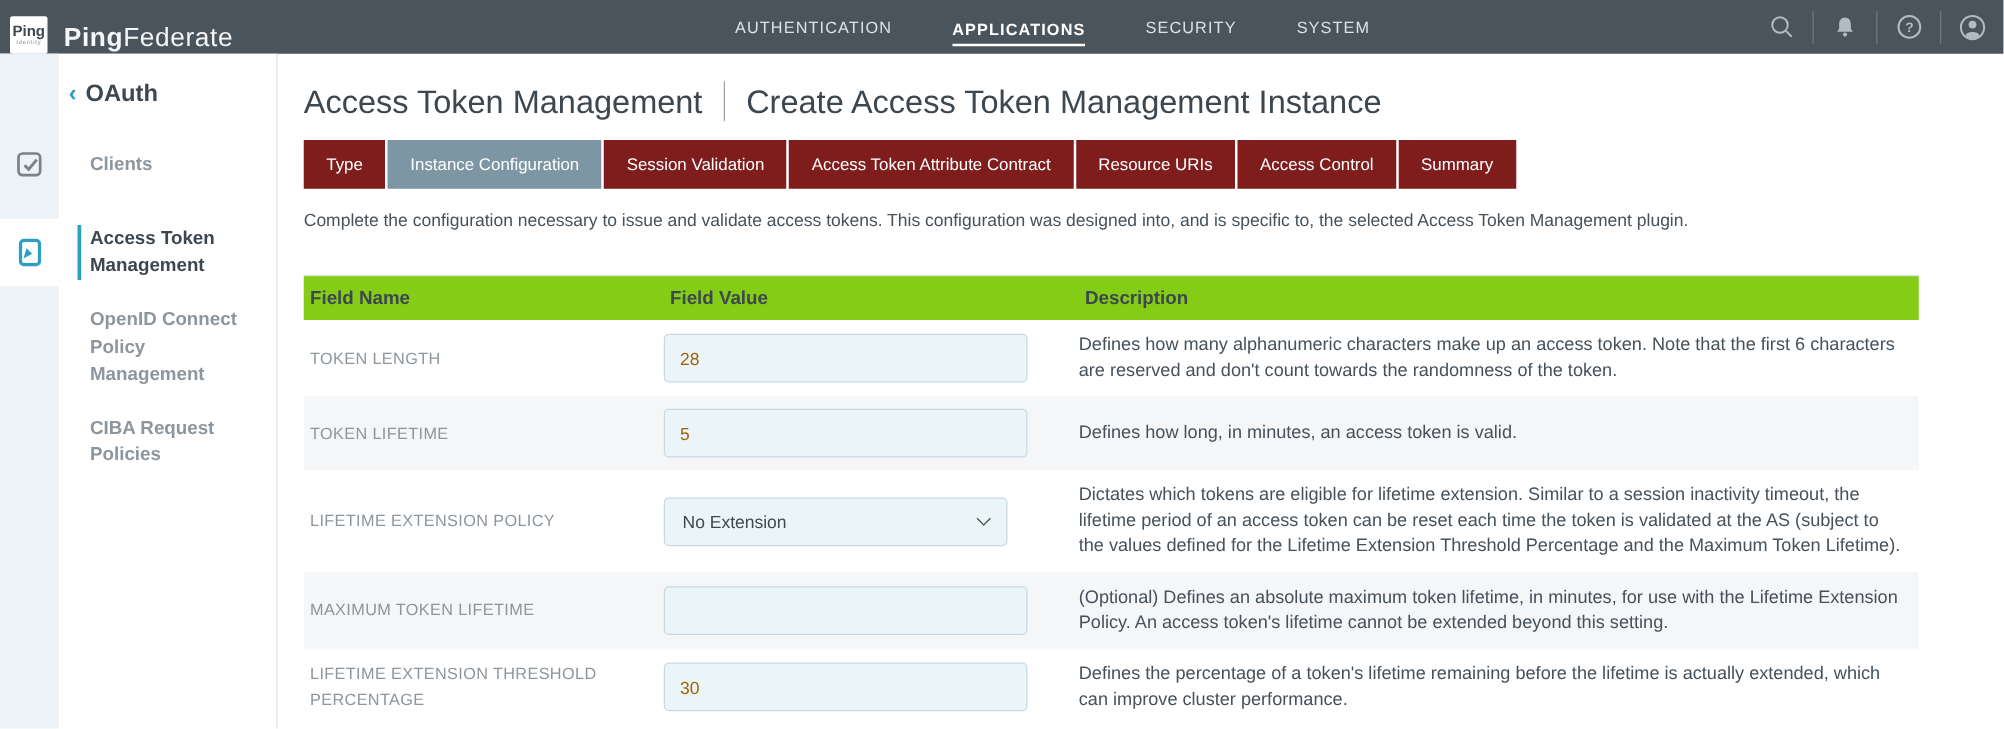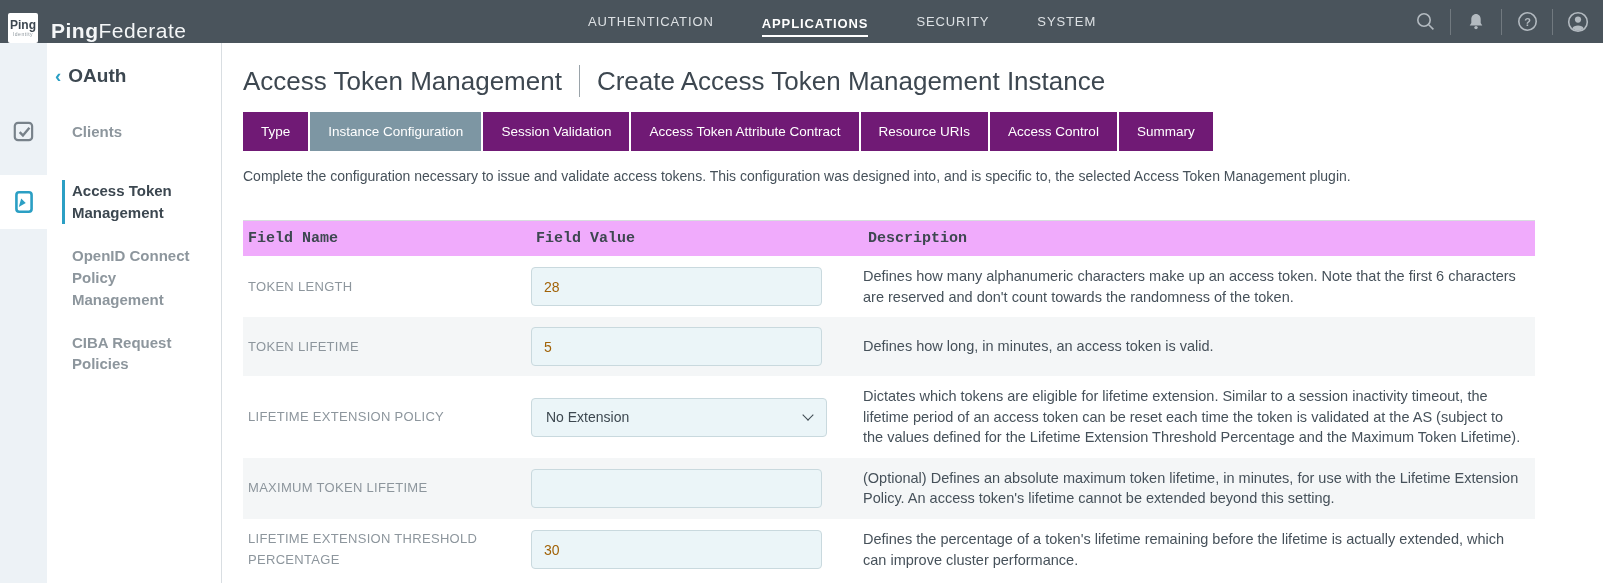--- a/index.html
+++ b/index.html
@@ -34,34 +34,34 @@
   .side-item.active .side-icon-cell { background:#ffffff; }
   .side-label { margin-left:15px; border-left:3px solid transparent; padding-left:7px; width:145px;
                 font-size:15px; font-weight:bold; color:#8d969d; line-height:1.45; }
   .side-item.active .side-label { color:#3c4750; border-left-color:#2b9fc4; }
 
   
   .main { flex:1; overflow:hidden; }
   .page-title { margin:22px 0 0 21px; font-size:26px; color:#3d4750; font-weight:normal; display:flex; align-items:center; }
   .title-sep { display:inline-block; width:1px; height:32px; background:#9aa3a9; margin:0 17px; }
   .tabs { display:flex; gap:2px; margin:15px 0 0 21px; }
-  .tab { background:#701a75; color:#fff; font-size:13.5px; padding:12px 18px; cursor:pointer; white-space:nowrap; }
+  .tab { background:#7f1d1d; color:#fff; font-size:13.5px; padding:12px 18px; cursor:pointer; white-space:nowrap; }
   .tab.active { background:#7d96a3; }
   .intro { margin:17px 0 0 21px; font-size:14px; color:#46515a; }
 
   .cfg-table { margin:36px 0 0 21px; width:1292px; border-top:1px solid #d8dcdf; }
   .trow, .thead { display:grid; grid-template-columns:288px 332px 1fr; align-items:center; }
-  .thead { background:#f0abfc; padding:9px 0;font-family:Liberation Mono, monospace; }
+  .thead { background:#84cc16; padding:9px 0; }
   .thead .hcell { font-size:15px; font-weight:bold; color:#3d4750; padding-left:5px; }
   .trow { padding:10px 0; background:#fff; }
   .trow.alt { background:#f4f6f7; }
   .fname { padding-left:5px; padding-right:26px; font-size:13px; color:#8d969d; letter-spacing:.3px; line-height:1.55; }
   .fval input { width:291px; height:39px; background:#ebf5f8; border:1px solid #c9d9de; border-radius:4px;
                 padding:0 12px; font-size:14px; color:#a16207; font-family:"Liberation Sans", sans-serif; }
-  .select-box { width:296px; height:39px; background:#ebf5f8; border:1px solid #c9d9de; border-radius:4px;
+  .select-box { width:275px; height:39px; background:#ebf5f8; border:1px solid #c9d9de; border-radius:4px;
                 display:flex; align-items:center; justify-content:space-between; padding:0 14px; cursor:pointer; }
   .select-label { font-size:14px; color:#3d4850; }
   .chev-down { width:8px; height:8px; border-right:1.5px solid #3d4850; border-bottom:1.5px solid #3d4850;
                transform:rotate(45deg); margin-top:-4px; }
   .fdesc { font-size:14.5px; color:#46515a; line-height:1.42; padding-right:14px; }
 </style>
 </head>
 <body>
 
 <div id="app">

